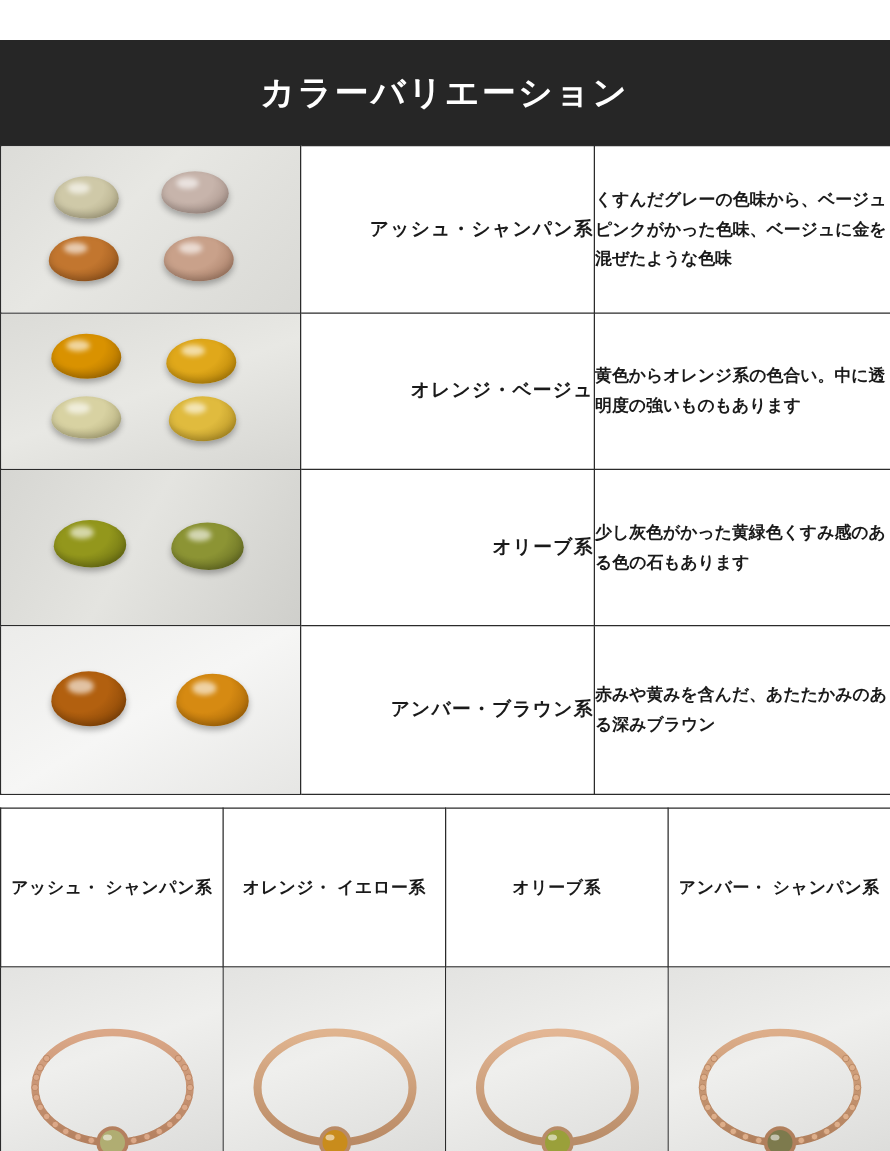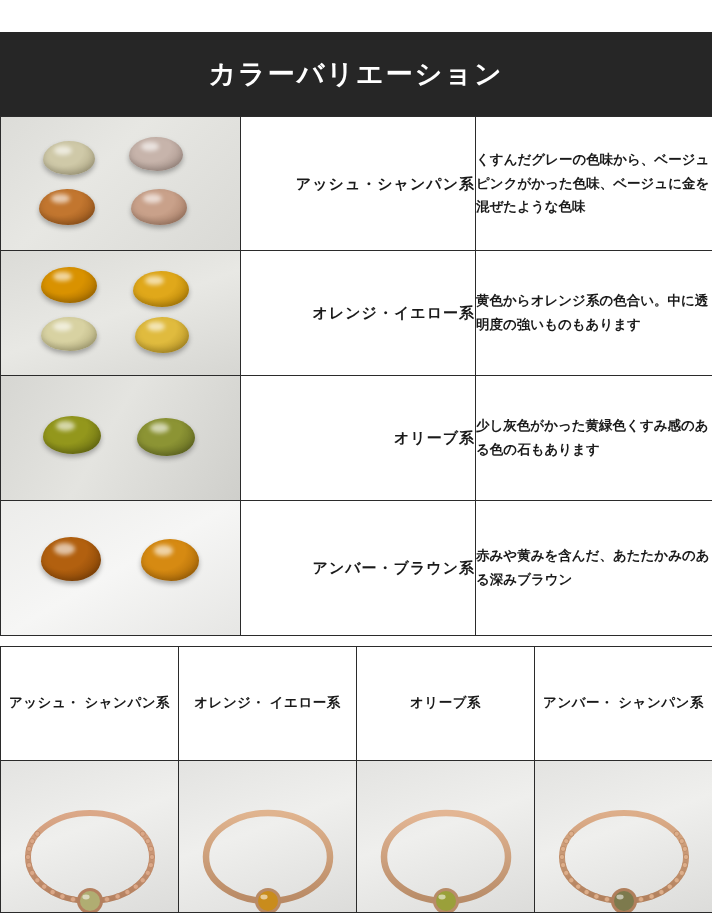--- a/index.html
+++ b/index.html
@@ -119,21 +119,21 @@
     width: 712px;
     border-collapse: collapse;
     table-layout: fixed;
   }
   .ring-table td {
     border: 1px solid #2b2b2b;
     padding: 0;
     width: 178px;
   }
   .ring-label {
-    height: 114px;
+    height: 127px;
     text-align: center;
     font-size: 13.5px;
     font-weight: bold;
     line-height: 1.7;
     letter-spacing: 0.5px;
   }
   .ring-photo {
     height: 152px;
     position: relative;
     overflow: hidden;
@@ -176,21 +176,21 @@
       <tr class="row-orange">
         <td class="col-photo photo-cell">
           <div class="photo-bg bg-grey2"></div>
           <div class="stone-layer">
               <div class="stone" style="left: 40px; top: 16px; width: 56px; height: 36px; background: radial-gradient(at 35% 28%, rgb(217, 146, 0) 0%, rgb(217, 146, 0) 45%, rgb(158, 102, 0) 100%);"></div>
               <div class="stone" style="left: 132px; top: 20px; width: 56px; height: 36px; background: radial-gradient(at 35% 28%, rgb(224, 168, 26) 0%, rgb(224, 168, 26) 45%, rgb(168, 118, 0) 100%);"></div>
               <div class="stone" style="left: 40px; top: 66px; width: 56px; height: 34px; background: radial-gradient(at 35% 28%, rgb(216, 210, 162) 0%, rgb(216, 210, 162) 45%, rgb(169, 162, 114) 100%);"></div>
               <div class="stone" style="left: 134px; top: 66px; width: 54px; height: 36px; background: radial-gradient(at 35% 28%, rgb(224, 187, 62) 0%, rgb(224, 187, 62) 45%, rgb(168, 133, 28) 100%);"></div>
             </div>
         </td>
-        <td class="col-name name-cell">オレンジ・イエロー系</td>
+        <td class="col-name name-cell">オレンジ・ベージュ</td>
         <td class="col-desc desc-cell">黄色からオレンジ系の色合い。中に透明度の強いものもあります</td>
       </tr>
       <tr class="row-olive">
         <td class="col-photo photo-cell">
           <div class="photo-bg bg-grey3"></div>
           <div class="stone-layer">
               <div class="stone" style="left: 42px; top: 40px; width: 58px; height: 38px; background: radial-gradient(at 35% 28%, rgb(147, 151, 28) 0%, rgb(147, 151, 28) 45%, rgb(94, 99, 16) 100%);"></div>
               <div class="stone" style="left: 136px; top: 42px; width: 58px; height: 38px; background: radial-gradient(at 35% 28%, rgb(140, 148, 52) 0%, rgb(140, 148, 52) 45%, rgb(90, 97, 29) 100%);"></div>
             </div>
         </td>

